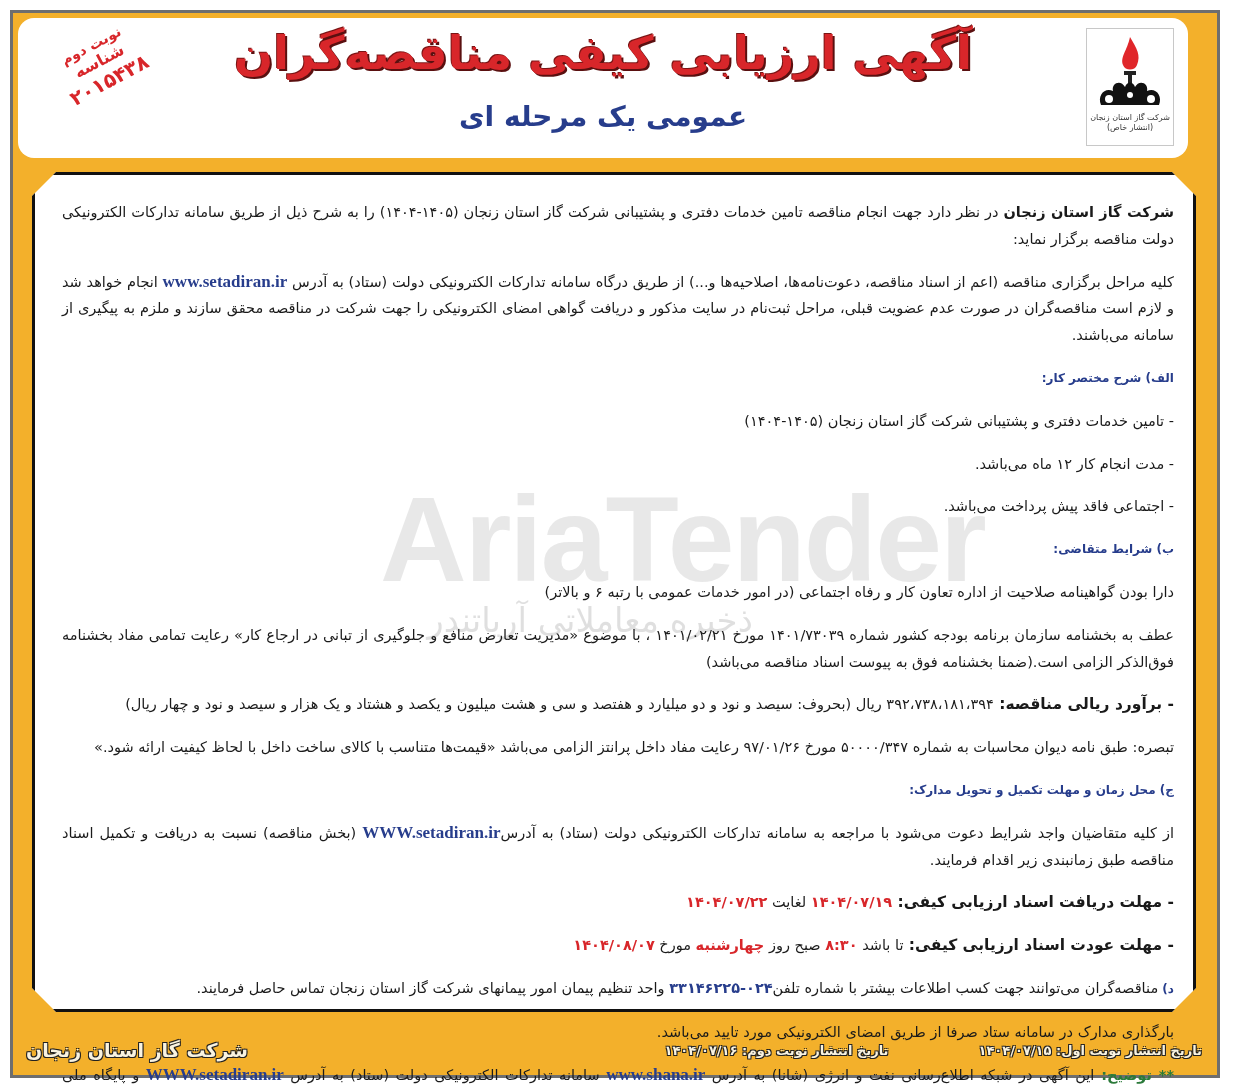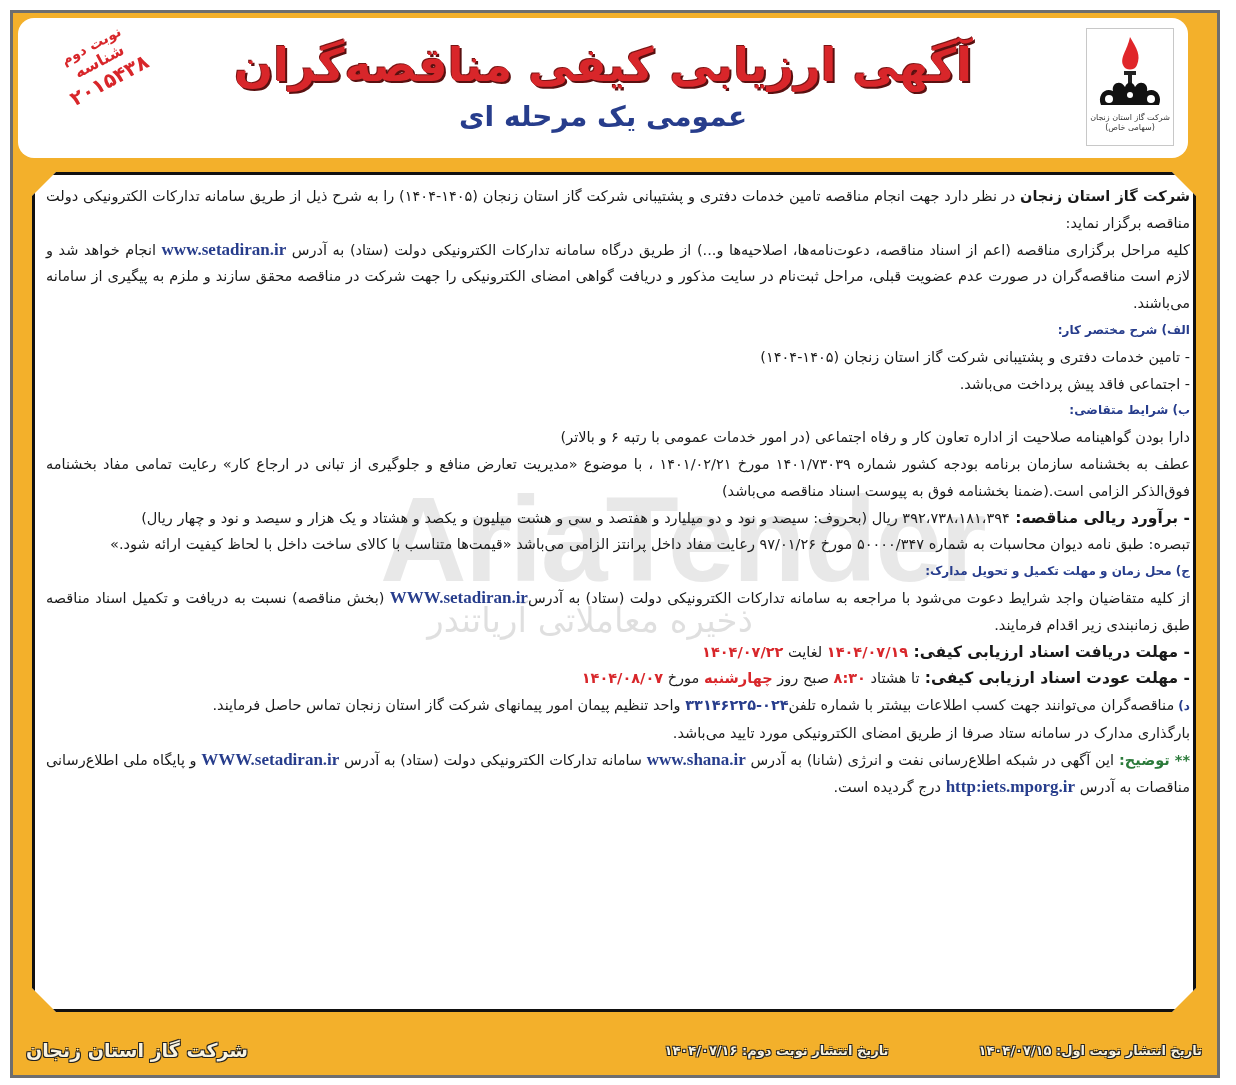--- a/index.html
+++ b/index.html
@@ -14,21 +14,21 @@
     background: #ffffff; border-radius: 16px;
   }
   .logo {
     position: absolute; right: 14px; top: 10px; width: 88px; height: 118px;
     border: 1px solid #c8c8c8; background: #fff;
     display: flex; flex-direction: column; align-items: center; justify-content: flex-start;
   }
   .logo svg { margin-top: 4px; }
   .logo-caption { font-size: 8px; color: #333; text-align: center; line-height: 10px; direction: rtl; }
   .main-title {
-    position: absolute; left: 0; right: 0; top: 20px; text-align: center;
+    position: absolute; left: 0; right: 0; top: 8px; text-align: center;
     font-size: 46px; font-weight: bold; color: #d8262a; direction: rtl;
     font-family: "DejaVu Sans", sans-serif;
     text-shadow: 2px 2px 0 #5a1010, -1px -1px 0 #7a1515;
     letter-spacing: -1px;
   }
   .sub-title {
     position: absolute; left: 0; right: 0; top: 82px; text-align: center;
     font-size: 28px; font-weight: bold; color: #273d8c; direction: rtl;
   }
   .stamp {
@@ -41,21 +41,21 @@
   .stamp .l3 { font-size: 20px; }
   .body-box {
     position: absolute; left: 32px; top: 172px; width: 1164px; height: 840px;
     background: #ffffff; border: 3px solid #111;
     clip-path: polygon(24px 0, calc(100% - 24px) 0, 100% 24px, 100% calc(100% - 24px), calc(100% - 24px) 100%, 24px 100%, 0 calc(100% - 24px), 0 24px);
   }
   .content {
     position: absolute; right: 46px; left: 46px; top: 183px;
     direction: rtl; text-align: justify; font-size: 14.5px; line-height: 26.8px; color: #1a1a1a;
   }
-  .content p { margin: 0; }
+  .content p { margin: 16px; }
   .b { font-weight: bold; }
   .blue { color: #273d8c; }
   .red { color: #d8262a; font-weight: bold; }
   .green { color: #2b7a3a; font-weight: bold; }
   .link { font-family: "Liberation Serif", serif; font-weight: bold; color: #273d8c; font-size: 17px; direction: ltr; unicode-bidi: embed; }
   .heading { font-weight: bold; color: #273d8c; font-size: 12px; }
   .bigb { font-weight: bold; font-size: 15.5px; }
   .wm-text {
     position: absolute; left: 380px; top: 470px; font-size: 120px; font-weight: bold; color: #999;
     opacity: 0.22; font-family: "Liberation Sans", sans-serif; letter-spacing: -2px; text-align: right;
@@ -90,58 +90,59 @@
     <svg width="70" height="80" viewBox="0 0 70 80">
       <path d="M35 4 C42 16 46 22 42 32 C40 38 30 38 28 32 C25 24 32 18 35 4 Z" fill="#e0262a"></path>
       <rect x="29" y="38" width="12" height="4" fill="#222"></rect>
       <rect x="33" y="42" width="4" height="8" fill="#222"></rect>
       <path d="M6 72 C2 62 10 54 18 58 C16 50 26 46 30 54 C32 48 38 48 40 54 C44 46 54 50 52 58 C60 54 68 62 64 72 Z" fill="#111"></path>
       <circle cx="14" cy="66" r="4" fill="#fff"></circle>
       <circle cx="56" cy="66" r="4" fill="#fff"></circle>
       <circle cx="35" cy="62" r="3" fill="#fff"></circle>
     </svg>
     <div class="logo-caption">شرکت گاز استان زنجان</div>
-    <div class="logo-caption">(سهامی خاص)</div>
+    <div class="logo-caption">(انتشار خاص)</div>
   </div>
 </div>
 
 <div class="body-box"></div>
 
 <div class="wm-text">AriaTender</div>
 <div class="wm-sub">ذخیره معاملاتی آریاتندر</div>
 
 <div class="content">
   <p>
     <span class="b">شرکت گاز استان زنجان</span><span> در نظر دارد جهت انجام مناقصه تامین خدمات دفتری و پشتیبانی شرکت گاز استان زنجان (۱۴۰۵-۱۴۰۴) را به شرح ذیل از طریق سامانه تدارکات الکترونیکی دولت مناقصه برگزار نماید:</span>
   </p>
   <p>
     <span>کلیه مراحل برگزاری مناقصه (اعم از اسناد مناقصه، دعوت‌نامه‌ها، اصلاحیه‌ها و...) از طریق درگاه سامانه تدارکات الکترونیکی دولت (ستاد) به آدرس </span><span class="link">www.setadiran.ir</span><span> انجام خواهد شد و لازم است مناقصه‌گران در صورت عدم عضویت قبلی، مراحل ثبت‌نام در سایت مذکور و دریافت گواهی امضای الکترونیکی را جهت شرکت در مناقصه محقق سازند و ملزم به پیگیری از سامانه می‌باشند.</span>
   </p>
 
   <p class="heading">الف) شرح مختصر کار:</p>
   <p>- تامین خدمات دفتری و پشتیبانی شرکت گاز استان زنجان (۱۴۰۵-۱۴۰۴)</p>
+  <p>- مدت انجام کار ۱۲ ماه می‌باشد.</p>
   <p>- اجتماعی فاقد پیش پرداخت می‌باشد.</p>
 
   <p class="heading">ب) شرایط متقاضی:</p>
   <p>دارا بودن گواهینامه صلاحیت از اداره تعاون کار و رفاه اجتماعی (در امور خدمات عمومی با رتبه ۶ و بالاتر)</p>
   <p>عطف به بخشنامه سازمان برنامه بودجه کشور شماره ۱۴۰۱/۷۳۰۳۹ مورخ ۱۴۰۱/۰۲/۲۱ ، با موضوع «مدیریت تعارض منافع و جلوگیری از تبانی در ارجاع کار» رعایت تمامی مفاد بخشنامه فوق‌الذکر الزامی است.(ضمنا بخشنامه فوق به پیوست اسناد مناقصه می‌باشد)</p>
   <p>
     <span class="bigb">- برآورد ریالی مناقصه: </span><span>۳۹۲،۷۳۸،۱۸۱،۳۹۴ ریال (بحروف: سیصد و نود و دو میلیارد و هفتصد و سی و هشت میلیون و یکصد و هشتاد و یک هزار و سیصد و نود و چهار ریال)</span>
   </p>
   <p>تبصره: طبق نامه دیوان محاسبات به شماره ۵۰۰۰۰/۳۴۷ مورخ ۹۷/۰۱/۲۶ رعایت مفاد داخل پرانتز الزامی می‌باشد «قیمت‌ها متناسب با کالای ساخت داخل با لحاظ کیفیت ارائه شود.»</p>
 
   <p class="heading">ج) محل زمان و مهلت تکمیل و تحویل مدارک:</p>
   <p>
     <span>از کلیه متقاضیان واجد شرایط دعوت می‌شود با مراجعه به سامانه تدارکات الکترونیکی دولت (ستاد) به آدرس</span><span class="link">WWW.setadiran.ir</span><span> (بخش مناقصه) نسبت به دریافت و تکمیل اسناد مناقصه طبق زمانبندی زیر اقدام فرمایند.</span>
   </p>
   <p>
     <span class="bigb">- مهلت دریافت اسناد ارزیابی کیفی: </span><span class="red">۱۴۰۴/۰۷/۱۹</span><span> لغایت </span><span class="red">۱۴۰۴/۰۷/۲۲</span>
   </p>
   <p>
-    <span class="bigb">- مهلت عودت اسناد ارزیابی کیفی: </span><span>تا هشتاد </span><span class="red">۸:۳۰</span><span> صبح روز </span><span class="red">چهارشنبه</span><span> مورخ </span><span class="red">۱۴۰۴/۰۸/۰۷</span>
+    <span class="bigb">- مهلت عودت اسناد ارزیابی کیفی: </span><span>تا باشد </span><span class="red">۸:۳۰</span><span> صبح روز </span><span class="red">چهارشنبه</span><span> مورخ </span><span class="red">۱۴۰۴/۰۸/۰۷</span>
   </p>
 
   <p>
     <span class="heading">د) </span><span>مناقصه‌گران می‌توانند جهت کسب اطلاعات بیشتر با شماره تلفن</span><span class="b blue">۰۲۴-۳۳۱۴۶۲۲۵</span><span> واحد تنظیم پیمان امور پیمانهای شرکت گاز استان زنجان تماس حاصل فرمایند.</span>
   </p>
   <p>بارگذاری مدارک در سامانه ستاد صرفا از طریق امضای الکترونیکی مورد تایید می‌باشد.</p>
 
   <p>
     <span class="green">** توضیح: </span><span>این آگهی در شبکه اطلاع‌رسانی نفت و انرژی (شانا) به آدرس </span><span class="link">www.shana.ir</span><span> سامانه تدارکات الکترونیکی دولت (ستاد) به آدرس </span><span class="link">WWW.setadiran.ir</span><span> و پایگاه ملی اطلاع‌رسانی مناقصات به آدرس </span><span class="link">http:iets.mporg.ir</span><span> درج گردیده است.</span>
   </p>

